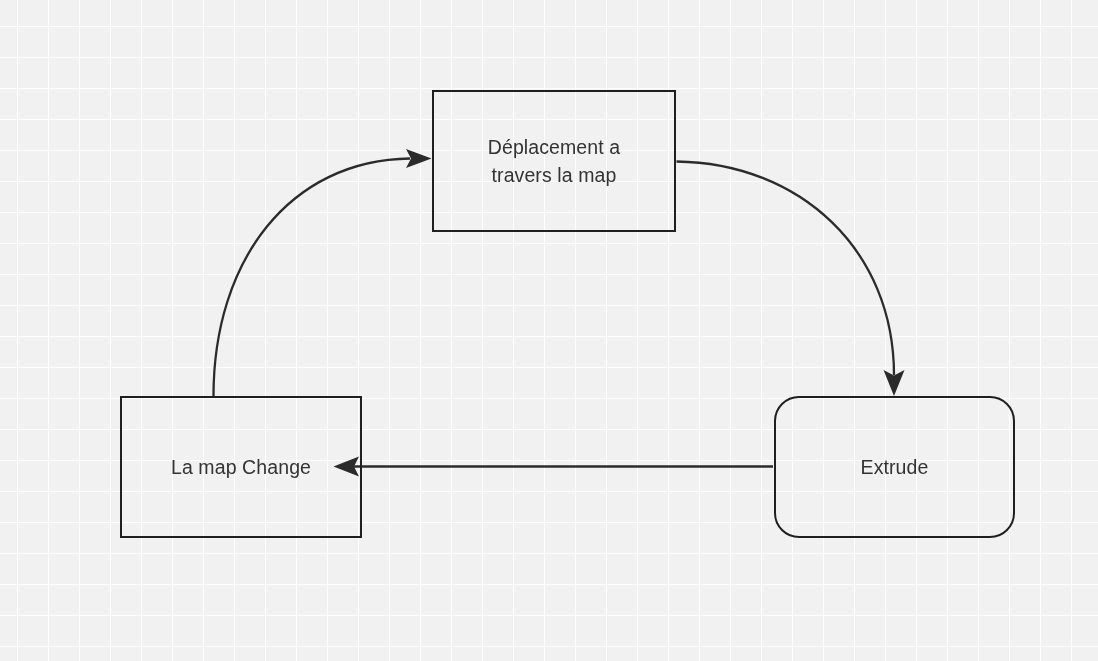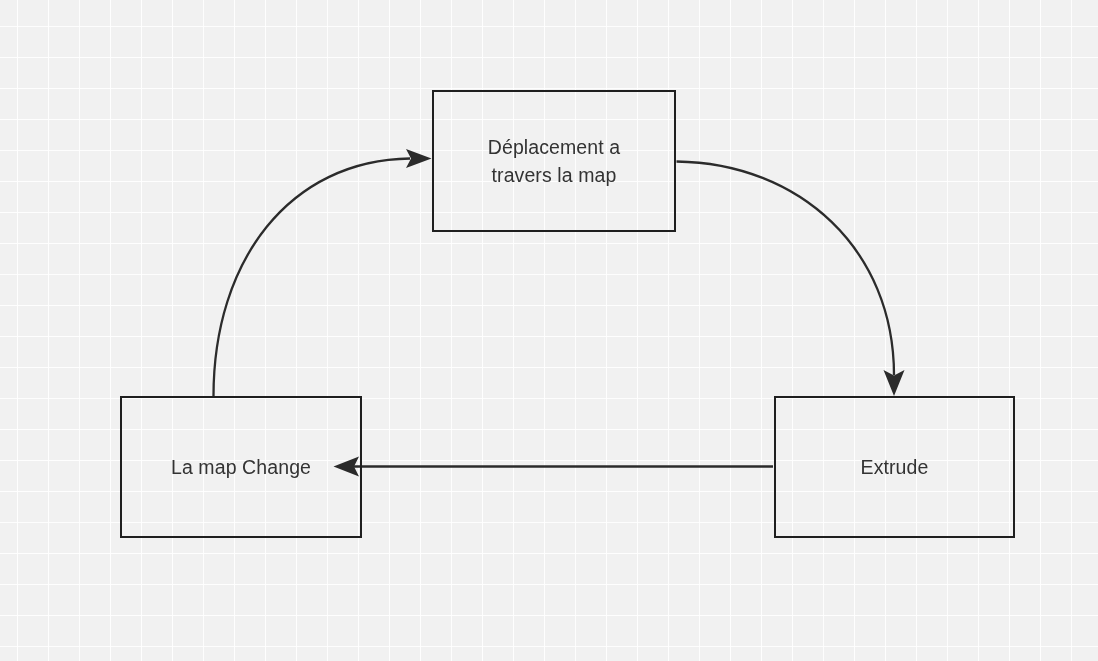--- a/index.html
+++ b/index.html
@@ -93,17 +93,17 @@
 
   <div class="node" style="left:432px; top:90px; width:244px; height:142px;">
     <div class="node-label">Déplacement a
 travers la map</div>
   </div>
 
   <div class="node" style="left:92px; top:396px; width:242px; height:142px;margin-left:28px;">
     <div class="node-label">La map Change</div>
   </div>
 
-  <div class="node" style="left:774px; top:396px; width:241px; height:142px;">
+  <div class="node" style="left:774px; top:396px; width:241px; height:142px;border-radius:25px;">
     <div class="node-label">Extrude</div>
   </div>
 
 </div>
 
 </body></html>

